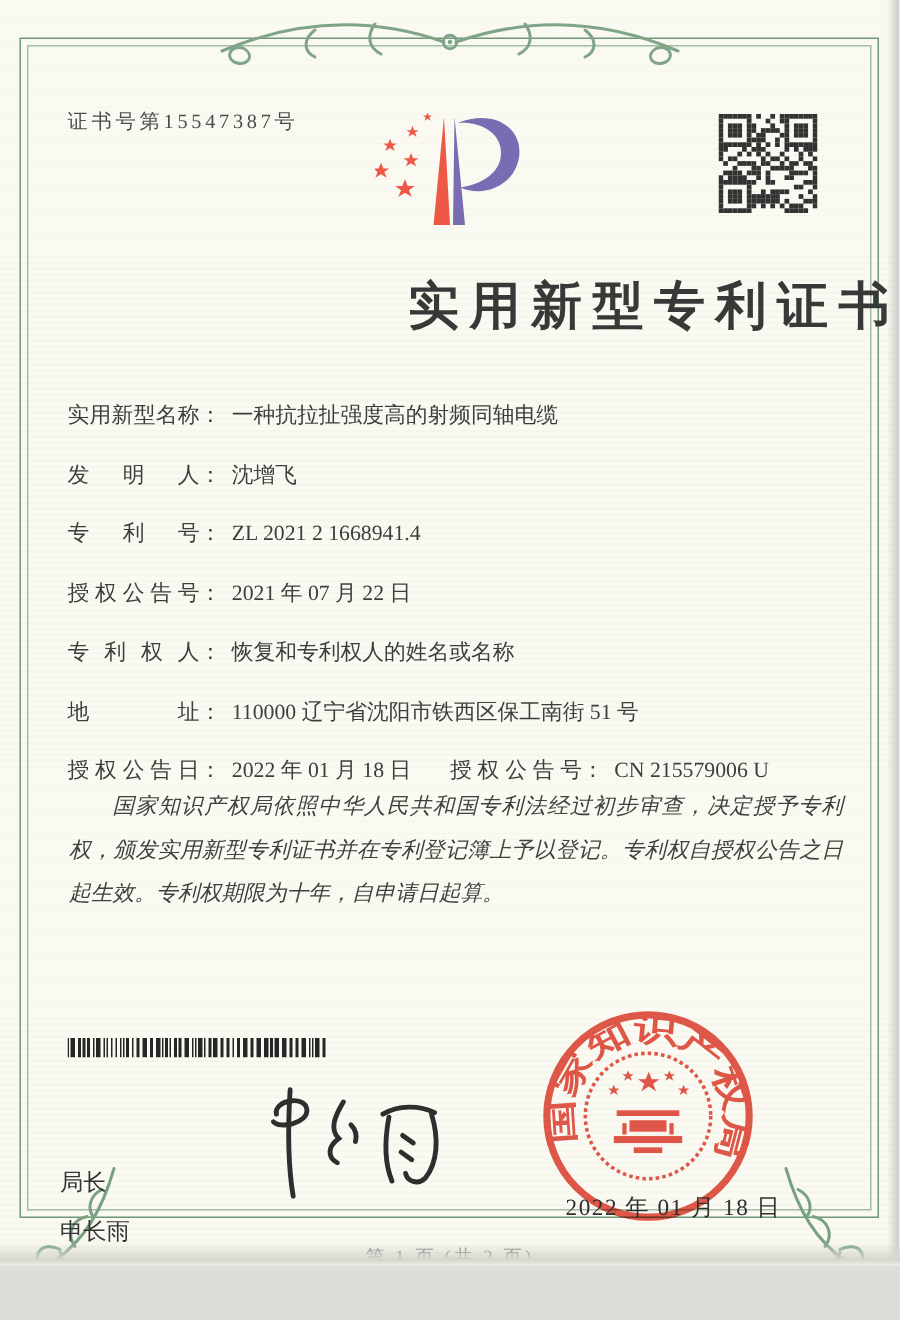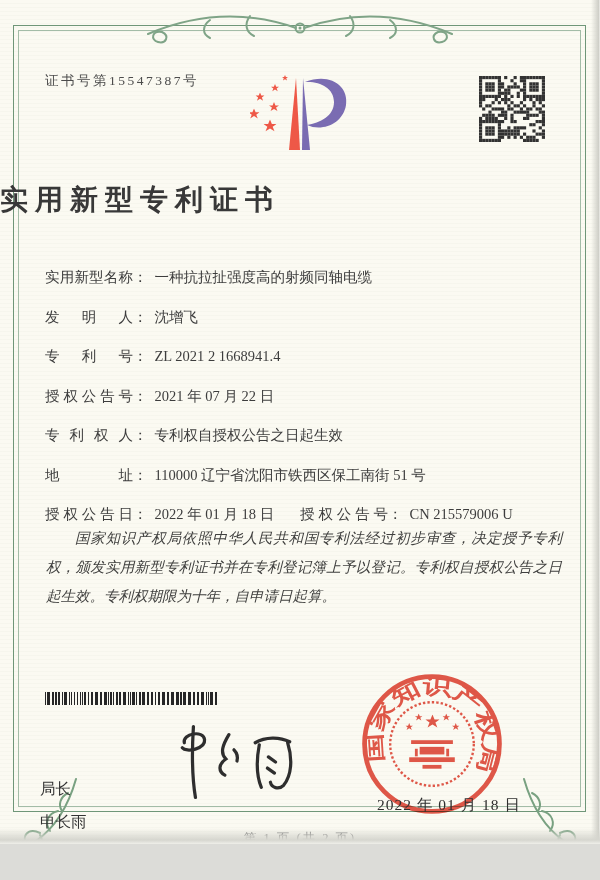--- a/index.html
+++ b/index.html
@@ -12,21 +12,21 @@
   .edge-bottom{position:absolute;left:0;bottom:0;width:100%;height:16px;z-index:9;
     background:linear-gradient(180deg, transparent, #d6d6cf 75%, #efefe9);}
   .frame-outer{position:absolute;left:13px;right:14px;top:25px;bottom:32px;
     border:1.6px solid #6f9678;z-index:1;}
   .frame-inner{position:absolute;left:4px;right:4px;top:4px;bottom:4px;
     border:1px solid #a3bca7;}
   .ornament{position:absolute;z-index:2;}
   .cert-no{position:absolute;left:45px;top:72px;font-size:13.5px;letter-spacing:2.5px;color:#4c4c4c;z-index:3;}
   .logo{position:absolute;left:250px;top:70px;z-index:3;}
   .qr{position:absolute;left:479px;top:76px;z-index:3;}
-  .title{position:absolute;left:0;right:0;top:181px;text-align:left;font-size:28px;
+  .title{position:absolute;left:0;right:0;top:181px;text-align:right;font-size:34px;
     font-weight:600;letter-spacing:7px;color:#383838;z-index:3;}
   .fields{position:absolute;left:45px;right:38px;top:253px;z-index:3;font-size:14.5px;color:#3d3d3d;}
   .frow{position:relative;line-height:21px;margin-bottom:18.5px;white-space:nowrap;margin-top:14px;}
   .flabel{display:inline-block;width:88px;text-align:justify;text-align-last:justify;vertical-align:top;}
   .fval{padding-left:7px;}
   .grant2{position:absolute;left:255px;top:0;}
   .paras{position:absolute;left:46px;right:38px;top:524px;z-index:3;font-size:14.5px;
     line-height:29px;color:#40403f;font-style:italic;font-family:"Liberation Serif","DejaVu Serif",serif;}
   .paras p{margin:0;text-indent:2em;text-align:justify;}
   .barcode{position:absolute;left:45px;top:692px;z-index:3;}
@@ -359,21 +359,21 @@
     <div class="frow">
       <span class="flabel">发明人</span><span>：</span><span class="fval">沈增飞</span>
     </div>
     <div class="frow">
       <span class="flabel">专利号</span><span>：</span><span class="fval">ZL 2021 2 1668941.4</span>
     </div>
     <div class="frow">
       <span class="flabel">授权公告号</span><span>：</span><span class="fval">2021 年 07 月 22 日</span>
     </div>
     <div class="frow">
-      <span class="flabel">专利权人</span><span>：</span><span class="fval">专利权自授权公告之日起生效</span>
+      <span class="flabel">专利权人</span><span>：</span><span class="fval">恢复和专利权人的姓名或名称</span>
     </div>
     <div class="frow">
       <span class="flabel">地址</span><span>：</span><span class="fval">110000  辽宁省沈阳市铁西区保工南街 51 号</span>
     </div>
     <div class="frow">
       <span class="flabel">授权公告日</span><span>：</span><span class="fval">2022 年 01 月 18 日</span>
       <span class="grant2">
         <span class="flabel">授权公告号</span><span>：</span><span class="fval">CN 215579006 U</span>
       </span>
     </div>

